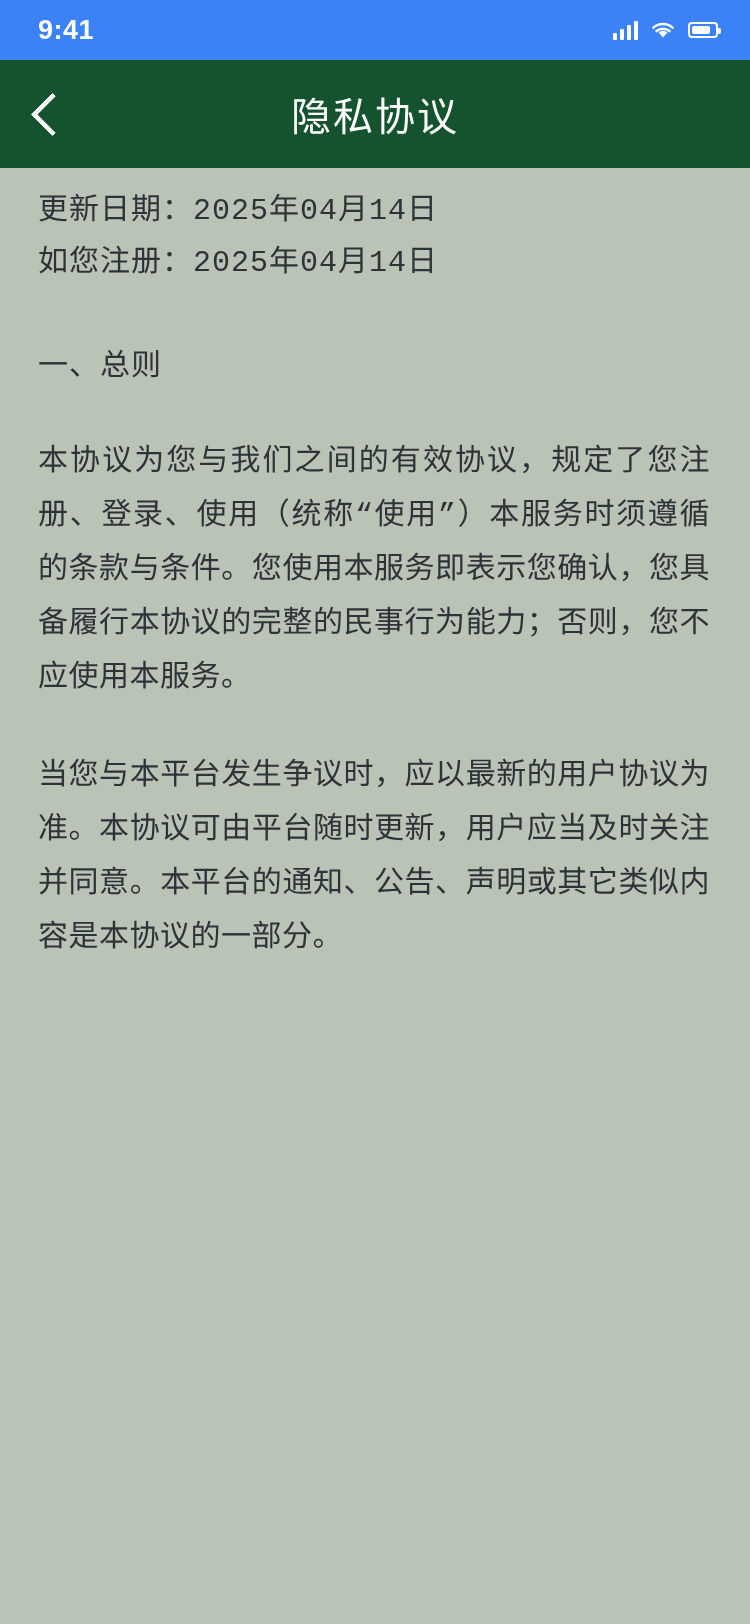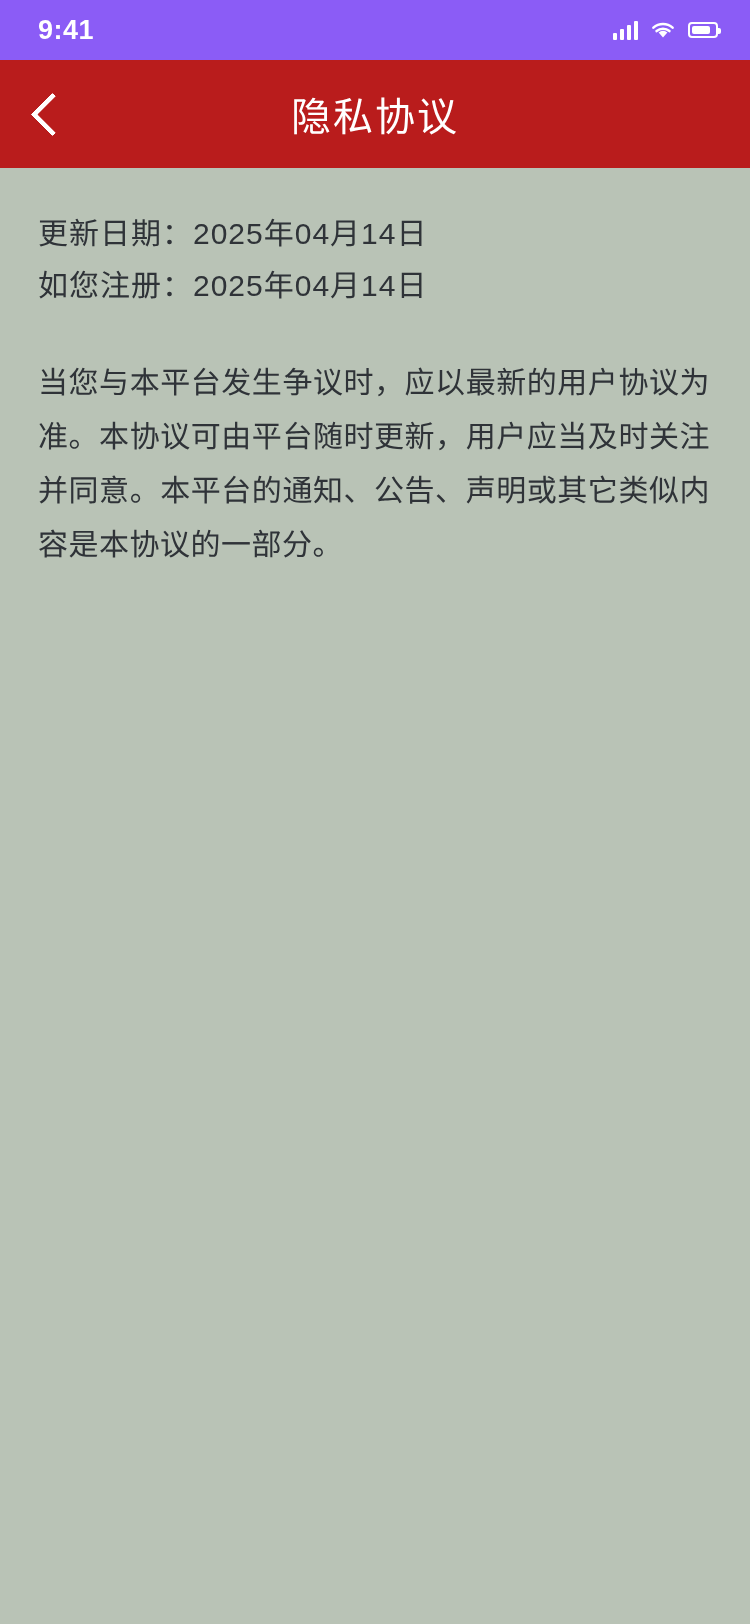--- a/index.html
+++ b/index.html
@@ -11,21 +11,21 @@
     height: 1624px;
     background: #b9c3b6;
     font-family: "Liberation Sans", "DejaVu Sans", sans-serif;
     overflow: hidden;
     position: relative;
   }
 
   
   .status-bar {
     height: 60px;
-    background: #8b5cf6;
+    background: #3b82f6;
     display: flex;
     align-items: center;
     justify-content: space-between;
     padding: 0 32px 0 38px;
     box-sizing: border-box;
     color: #ffffff;
   }
   .status-time {
     font-size: 27px;
     font-weight: bold;
@@ -85,21 +85,21 @@
     bottom: 2px;
     width: 70%;
     background: #ffffff;
     border-radius: 2px;
     display: block;
   }
 
   
   .nav-bar {
     height: 108px;
-    background: #b91c1c;
+    background: #14532d;
     display: flex;
     align-items: center;
     position: relative;
   }
   .back-button {
     width: 96px;
     height: 100%;
     display: flex;
     align-items: center;
     justify-content: center;
@@ -120,25 +120,26 @@
     right: 0;
     text-align: center;
     color: #ffffff;
     font-size: 40px;
     letter-spacing: 2px;
     pointer-events: none;
   }
 
   
   .content {
-    padding: 40px 40px 0 38px;
+    padding: 17px 40px 0 38px;
     box-sizing: border-box;
     color: #2f3338;
     height: calc(1624px - 60px - 108px);
     overflow: hidden;
+    font-family: Liberation Mono, monospace;
   }
   .meta-line {
     font-size: 30px;
     line-height: 52px;
     letter-spacing: 1px;
     color: #2f3338;
   }
   .section-heading {
     font-size: 30px;
     line-height: 48px;
@@ -187,16 +188,18 @@
   <div class="back-button">
     <span class="back-chevron"></span>
   </div>
   <div class="nav-title">隐私协议</div>
 </div>
 
 <div class="content">
   <div class="meta-line">更新日期：2025年04月14日</div>
   <div class="meta-line">如您注册：2025年04月14日</div>
 
-
+  <div class="section-heading">一、总则</div>
+
+  <div class="paragraph">本协议为您与我们之间的有效协议，规定了您注册、登录、使用（统称“使用”）本服务时须遵循的条款与条件。您使用本服务即表示您确认，您具备履行本协议的完整的民事行为能力；否则，您不应使用本服务。</div>
   <div class="paragraph">当您与本平台发生争议时，应以最新的用户协议为准。本协议可由平台随时更新，用户应当及时关注并同意。本平台的通知、公告、声明或其它类似内容是本协议的一部分。</div>
 
 </div>
 
 </body></html>

